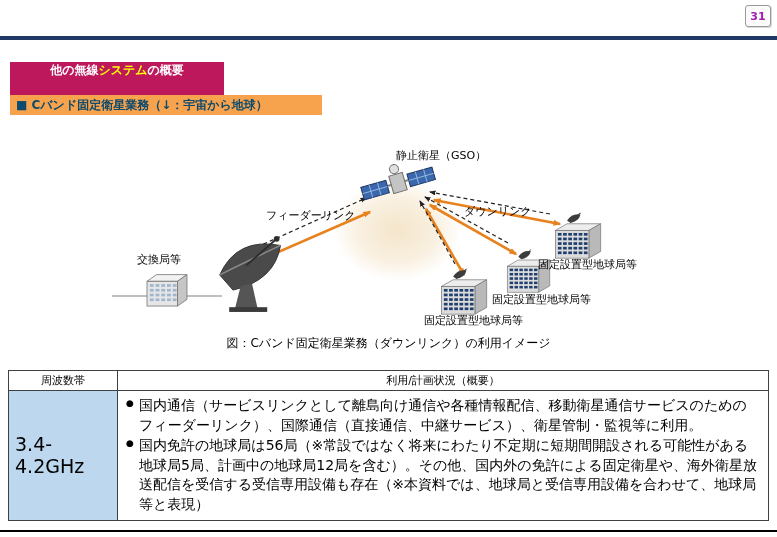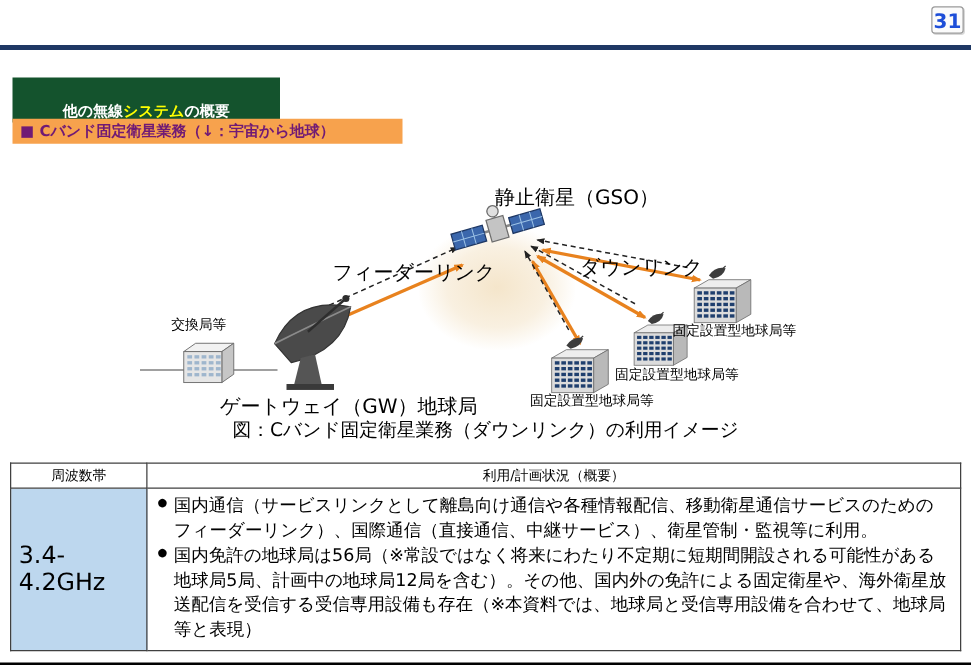--- a/index.html
+++ b/index.html
@@ -3,42 +3,42 @@
 <meta charset="utf-8">
 <style>
   html,body{margin:0;padding:0;background:#fff;}
   body{width:777px;height:537px;font-family:"DejaVu Sans","Liberation Sans",sans-serif;color:#000;}
   .slide{position:relative;width:777px;height:537px;background:#fff;overflow:hidden;}
 
   .title{position:absolute;top:4px;left:0;width:100%;text-align:center;
          font-size:21px;font-weight:bold;color:#111;letter-spacing:.5px;}
   .page-num{position:absolute;top:5px;right:6px;width:24px;height:20px;
             border:1px solid #9a9a9a;border-radius:3px;background:#fbfbfb;
-            color:#1d4ed8;font-size:16px;font-weight:bold;display:flex;
+            color:#a21caf;font-size:11px;font-weight:bold;display:flex;
             align-items:center;justify-content:center;box-shadow:1px 1px 0 #d8d8d8;}
   .rule{position:absolute;top:36px;left:0;width:777px;height:4px;background:#1f3864;}
   .bottom-rule{position:absolute;top:530px;left:0;width:777px;height:2px;background:#000;}
 
   .black-label{position:absolute;left:10px;top:62px;width:214px;height:36px;
-               background:#14532d;color:#fff;font-size:12px;font-weight:bold;
-               display:flex;align-items:flex-end;justify-content:center;box-sizing:border-box;}
+               background:#be185d;color:#fff;font-size:12px;font-weight:bold;
+               display:flex;align-items:flex-start;justify-content:center;box-sizing:border-box;}
   .black-label .hl{color:#ffff00;}
   .orange-label{position:absolute;left:10px;top:95px;width:312px;height:20px;
-                background:#f7a24d;color:#701a75;font-size:12px;font-weight:bold;
+                background:#f7a24d;color:#0c4a6e;font-size:12px;font-weight:bold;
                 display:flex;align-items:center;padding-left:6px;box-sizing:border-box;}
 
   .glow{position:absolute;left:335px;top:180px;width:125px;height:100px;z-index:0;
         background:radial-gradient(ellipse at center, rgba(244,228,200,.95) 0%,
                    rgba(244,228,200,.55) 45%, rgba(244,228,200,0) 72%);}
 
   .arrows{position:absolute;left:0;top:0;width:777px;height:537px;z-index:1;pointer-events:none;}
   .icon{position:absolute;z-index:2;}
-  .dlabel{position:absolute;z-index:3;font-size:16px;white-space:nowrap;color:#000;}
+  .dlabel{position:absolute;z-index:3;font-size:11px;white-space:nowrap;color:#000;}
   .dlabel.small{font-size:11px;}
-  .caption{position:absolute;top:335px;left:0;width:777px;text-align:center;font-size:15px;z-index:3;}
+  .caption{position:absolute;top:335px;left:0;width:777px;text-align:center;font-size:12px;z-index:3;}
 
   .table-wrap{position:absolute;left:8px;top:370px;width:761px;z-index:3;}
   table{width:100%;border-collapse:collapse;table-layout:fixed;}
   th,td{border:1px solid #404040;}
   th{font-size:11px;font-weight:normal;text-align:center;padding:2px 2px;background:#fff;}
   th.col-band{width:104px;}
   td.band{background:#bdd7ee;font-size:19px;padding:4px 6px;vertical-align:middle;}
   td.content{font-size:14px;line-height:1.4;padding:4px 8px;vertical-align:top;height:88px;}
   td.content ul{margin:0;padding:0;list-style:none;}
   td.content li{position:relative;padding-left:13px;margin:1px 0;}
@@ -204,21 +204,20 @@
   <div class="icon" style="left:438px;top:268px;">
     <svg width="52" height="47" viewBox="0 0 62 56">
         <use href="#sym-bldg"></use>
       </svg>
   </div>
 
   <div class="dlabel" style="left:396px;top:148px;">静止衛星（GSO）</div>
   <div class="dlabel" style="left:464px;top:204px;">ダウンリンク</div>
   <div class="dlabel" style="left:224px;top:208px;margin-left:42px;">フィーダーリンク</div>
   <div class="dlabel small" style="left:137px;top:252px;font-family:Liberation Serif, serif;">交換局等</div>
-  <div class="dlabel" style="left:176px;top:315px;">ゲートウェイ（GW）地球局</div>
   <div class="dlabel small" style="left:538px;top:257px;">固定設置型地球局等</div>
   <div class="dlabel small" style="left:492px;top:292px;">固定設置型地球局等</div>
   <div class="dlabel small" style="left:424px;top:313px;">固定設置型地球局等</div>
   <div class="caption">図：Cバンド固定衛星業務（ダウンリンク）の利用イメージ</div>
 
   <div class="table-wrap">
     <table>
       <thead>
         <tr>
           <th class="col-band">周波数帯</th>

